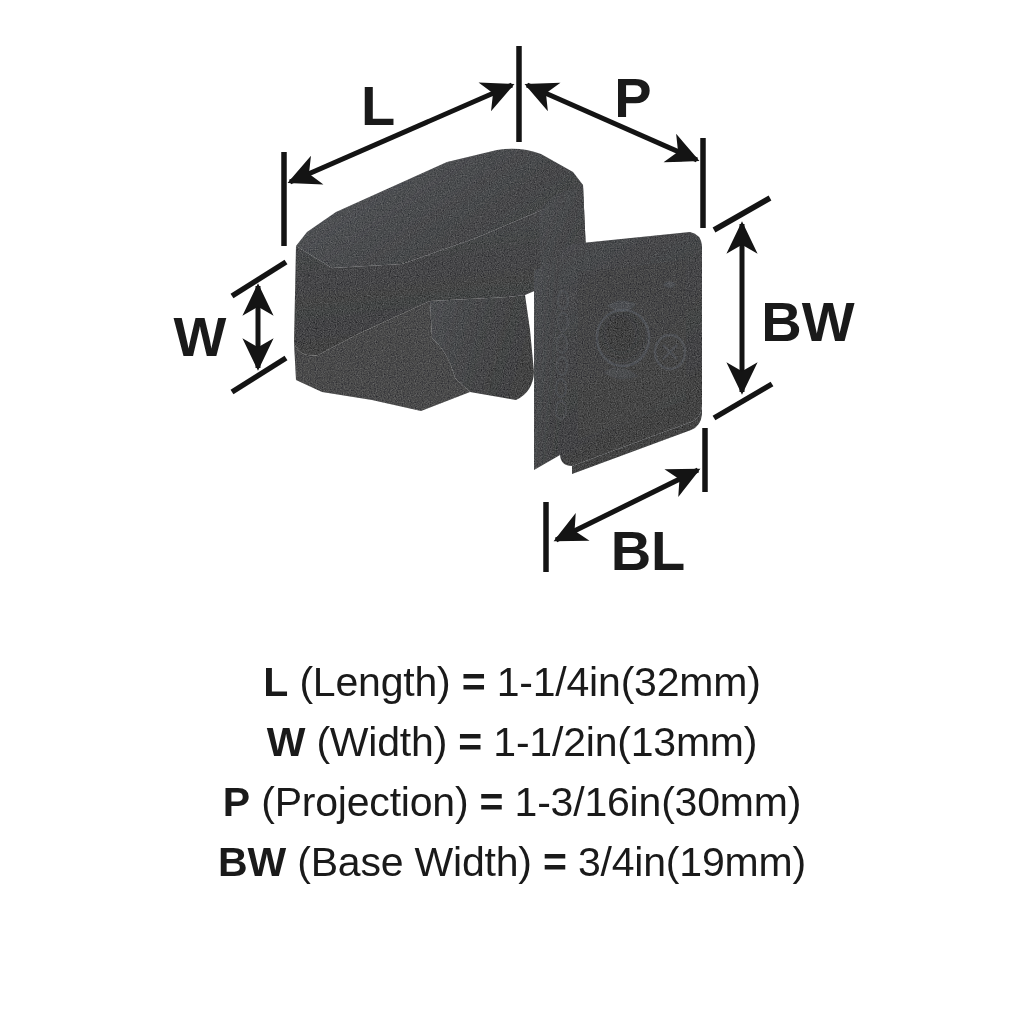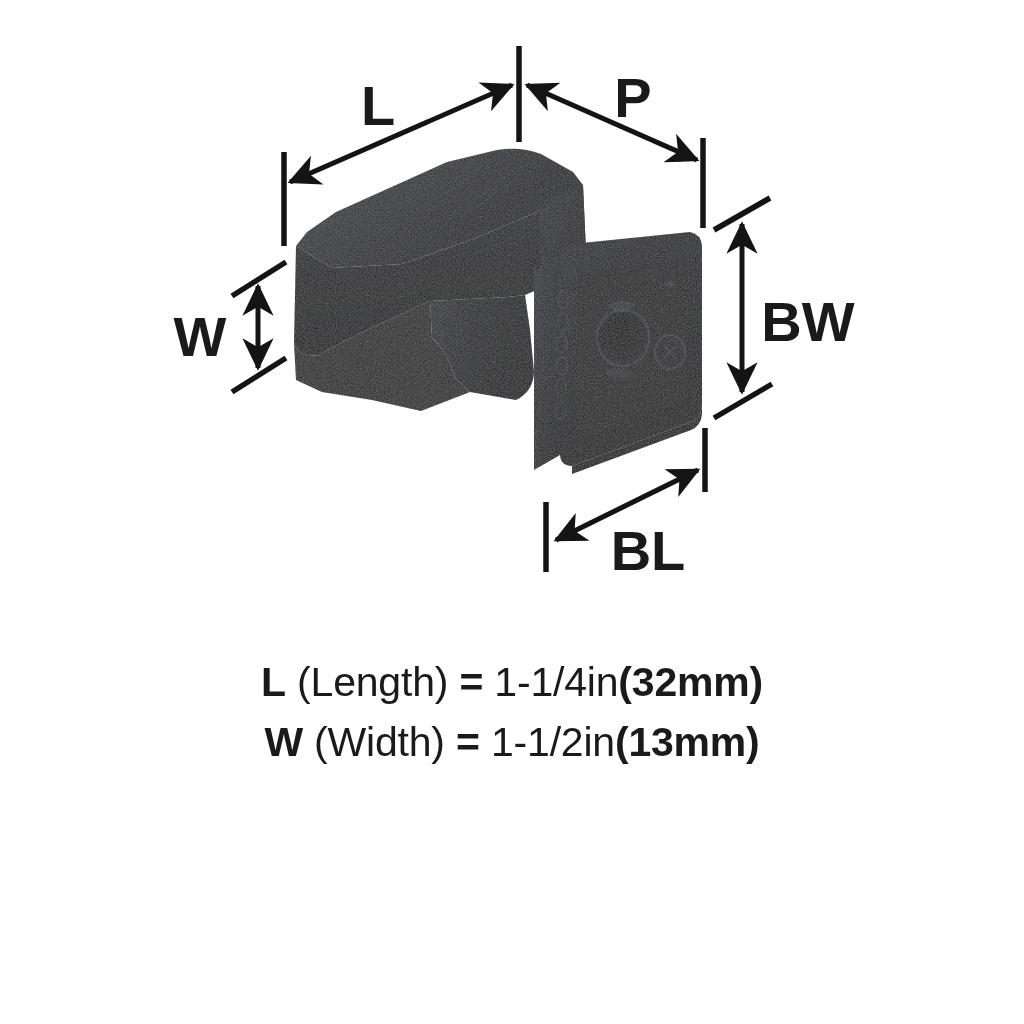--- a/index.html
+++ b/index.html
@@ -81,21 +81,21 @@
     font-weight: normal;
     text-align: center;
   }
   .legend-row .eq {
     font-weight: bold;
   }
   .legend-row .val-in {
     font-weight: normal;
   }
   .legend-row .val-mm {
-    font-weight: bold;
+    font-weight: normal;
   }
 </style>
 </head>
 <body>
 
 <div id="page">
 
   <div id="diagram-area">
     <svg id="diagram-svg" viewBox="0 0 1024 620" xmlns="http://www.w3.org/2000/svg">
 
@@ -251,18 +251,30 @@
       <span class="val-in">1-1/4in</span><span class="val-mm">(32mm)</span>
     </div>
 
     <div class="legend-row">
       <span class="sym">W</span>
       <span class="name">(Width)</span>
       <span class="eq">=</span>
       <span class="val-in">1-1/2in</span><span class="val-mm">(13mm)</span>
     </div>
 
-
-
+    <div class="legend-row">
+      <span class="sym">P</span>
+      <span class="name">(Projection)</span>
+      <span class="eq">=</span>
+      <span class="val-in">1-3/16in</span><span class="val-mm">(30mm)</span>
+    </div>
+
+
+    <div class="legend-row">
+      <span class="sym">BW</span>
+      <span class="name">(Base Width)</span>
+      <span class="eq">=</span>
+      <span class="val-in">3/4in</span><span class="val-mm">(19mm)</span>
+    </div>
 
   </div>
 
 </div>
 
 </body></html>

